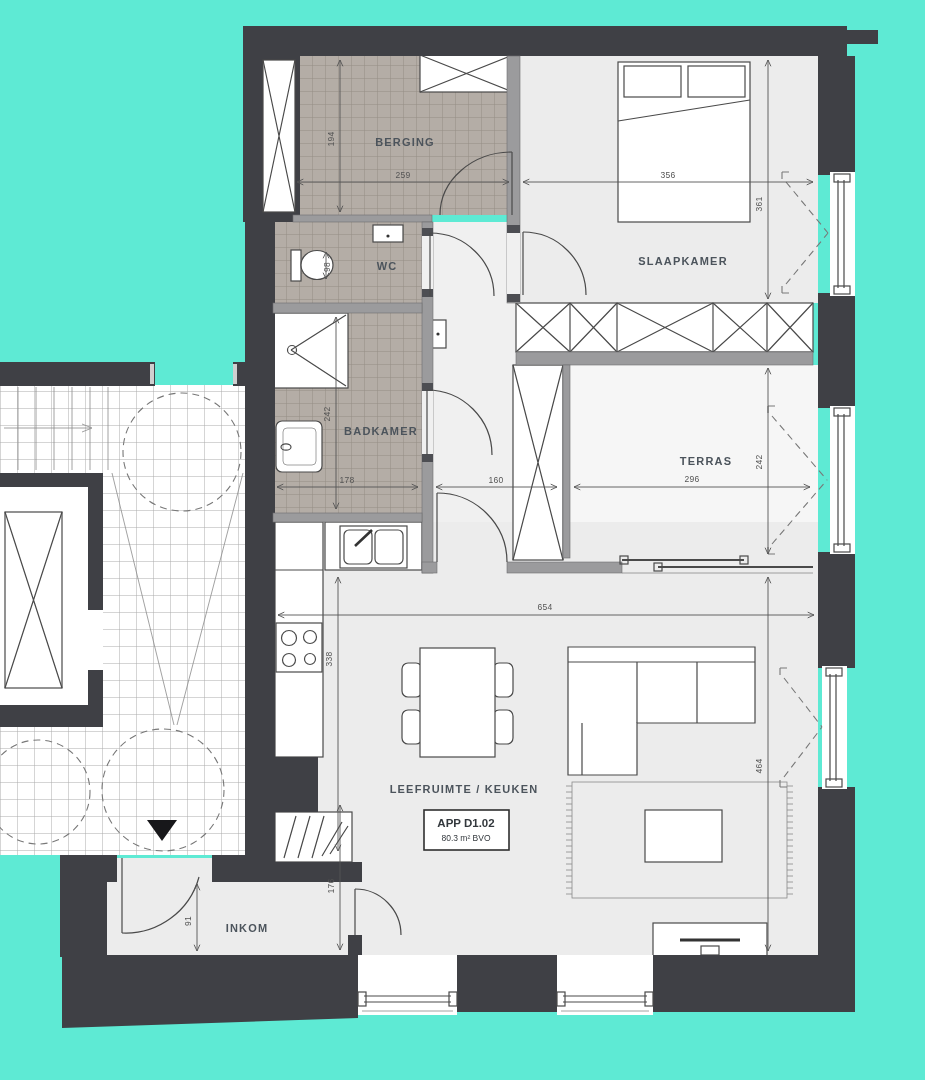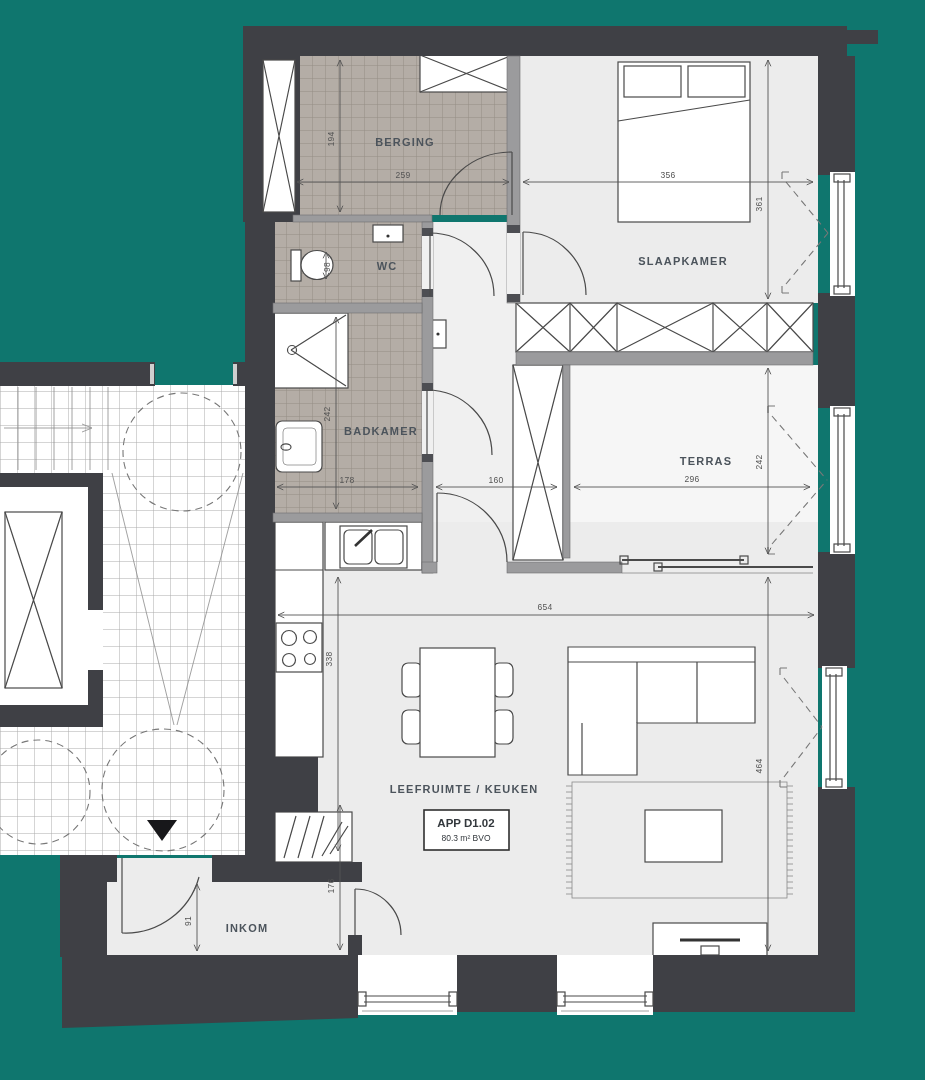--- a/index.html
+++ b/index.html
@@ -1,16 +1,16 @@
 <!DOCTYPE html>
 <html><head>
 <meta charset="utf-8">
 <style>
   html,body{margin:0;padding:0;background:#fff;}
-  .stage{position:relative;width:925px;height:1080px;background:#0f766e;overflow:hidden;
+  .stage{position:relative;width:925px;height:1080px;background:#5eead4;overflow:hidden;
          font-family:"Liberation Sans",sans-serif;}
   svg{position:absolute;left:0;top:0;}
   text{font-family:"Liberation Sans",sans-serif;fill:#4a5056;}
   .rl{font-size:11px;letter-spacing:1.2px;text-anchor:middle;font-weight:bold;fill:#4c545c;}
   .dm{font-size:8.5px;text-anchor:middle;fill:#555;letter-spacing:.3px;font-weight:normal;}
   .uid{font-size:11.5px;font-weight:bold;text-anchor:middle;fill:#33383d;}
   .uar{font-size:8.5px;text-anchor:middle;fill:#33383d;}
   .w{fill:#3f4045;}
   .p{fill:#9b9b9d;stroke:#6e6e70;stroke-width:.6;}
   .post{fill:#4d4e53;}

